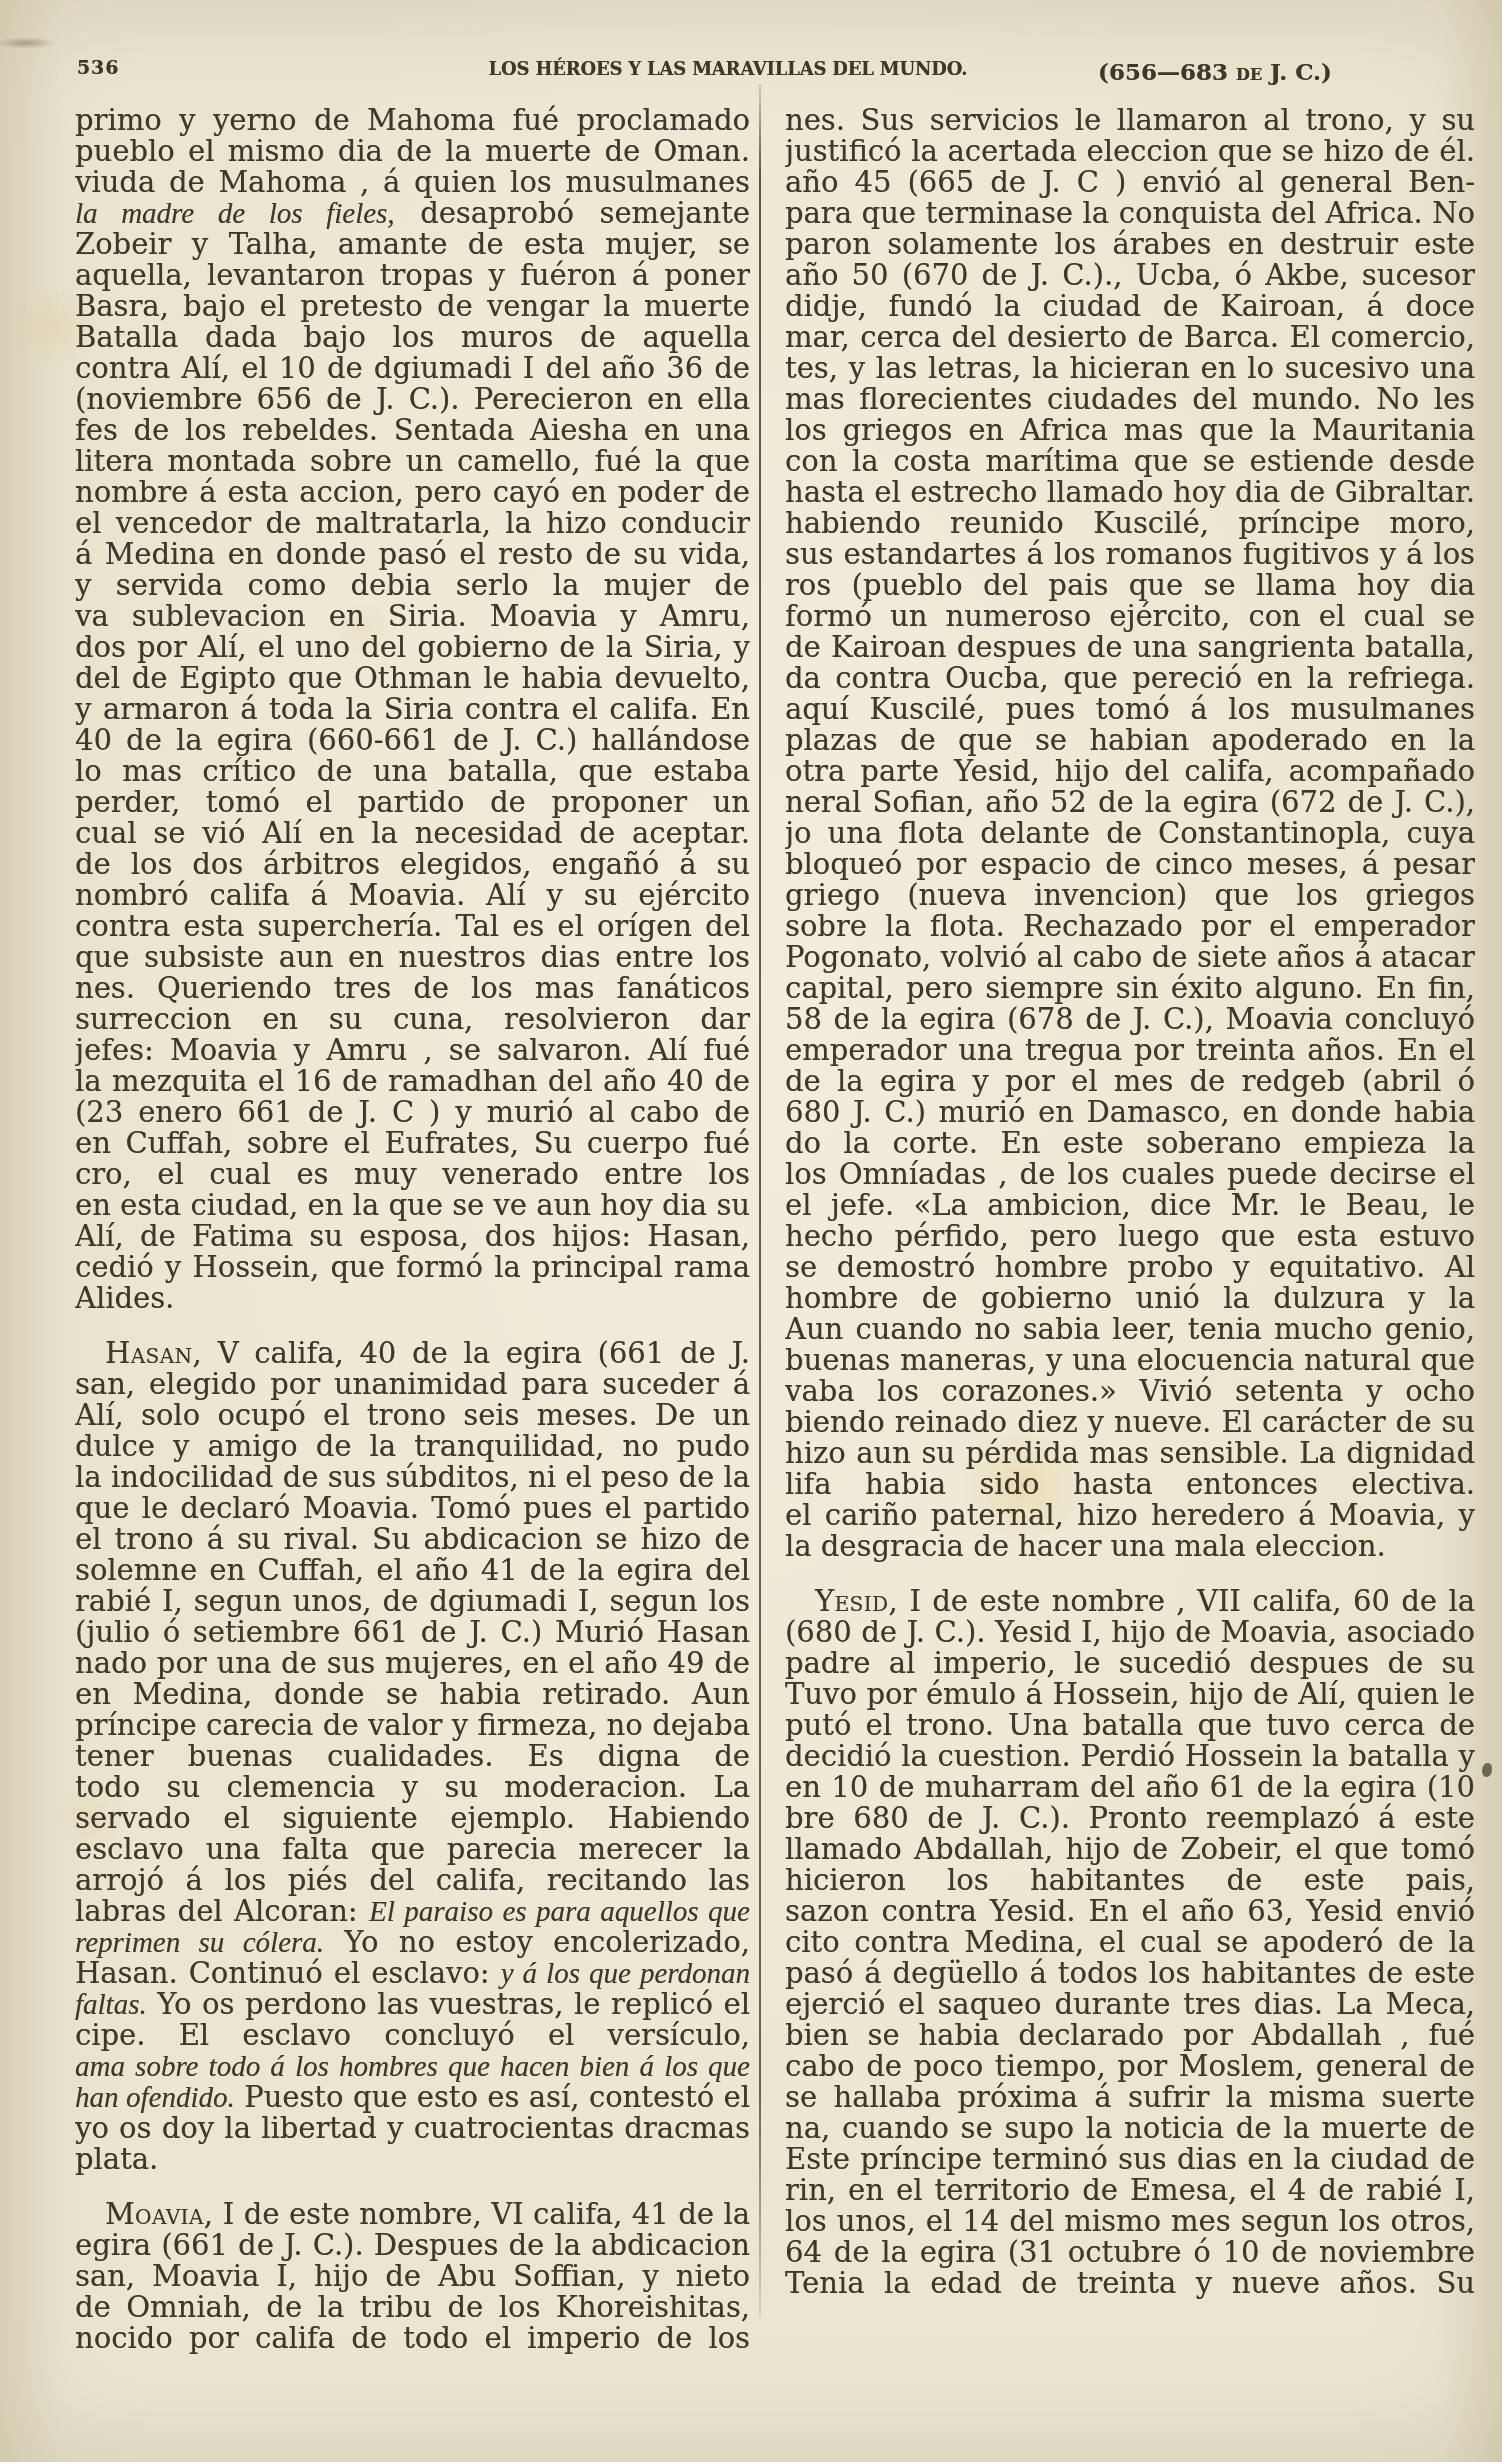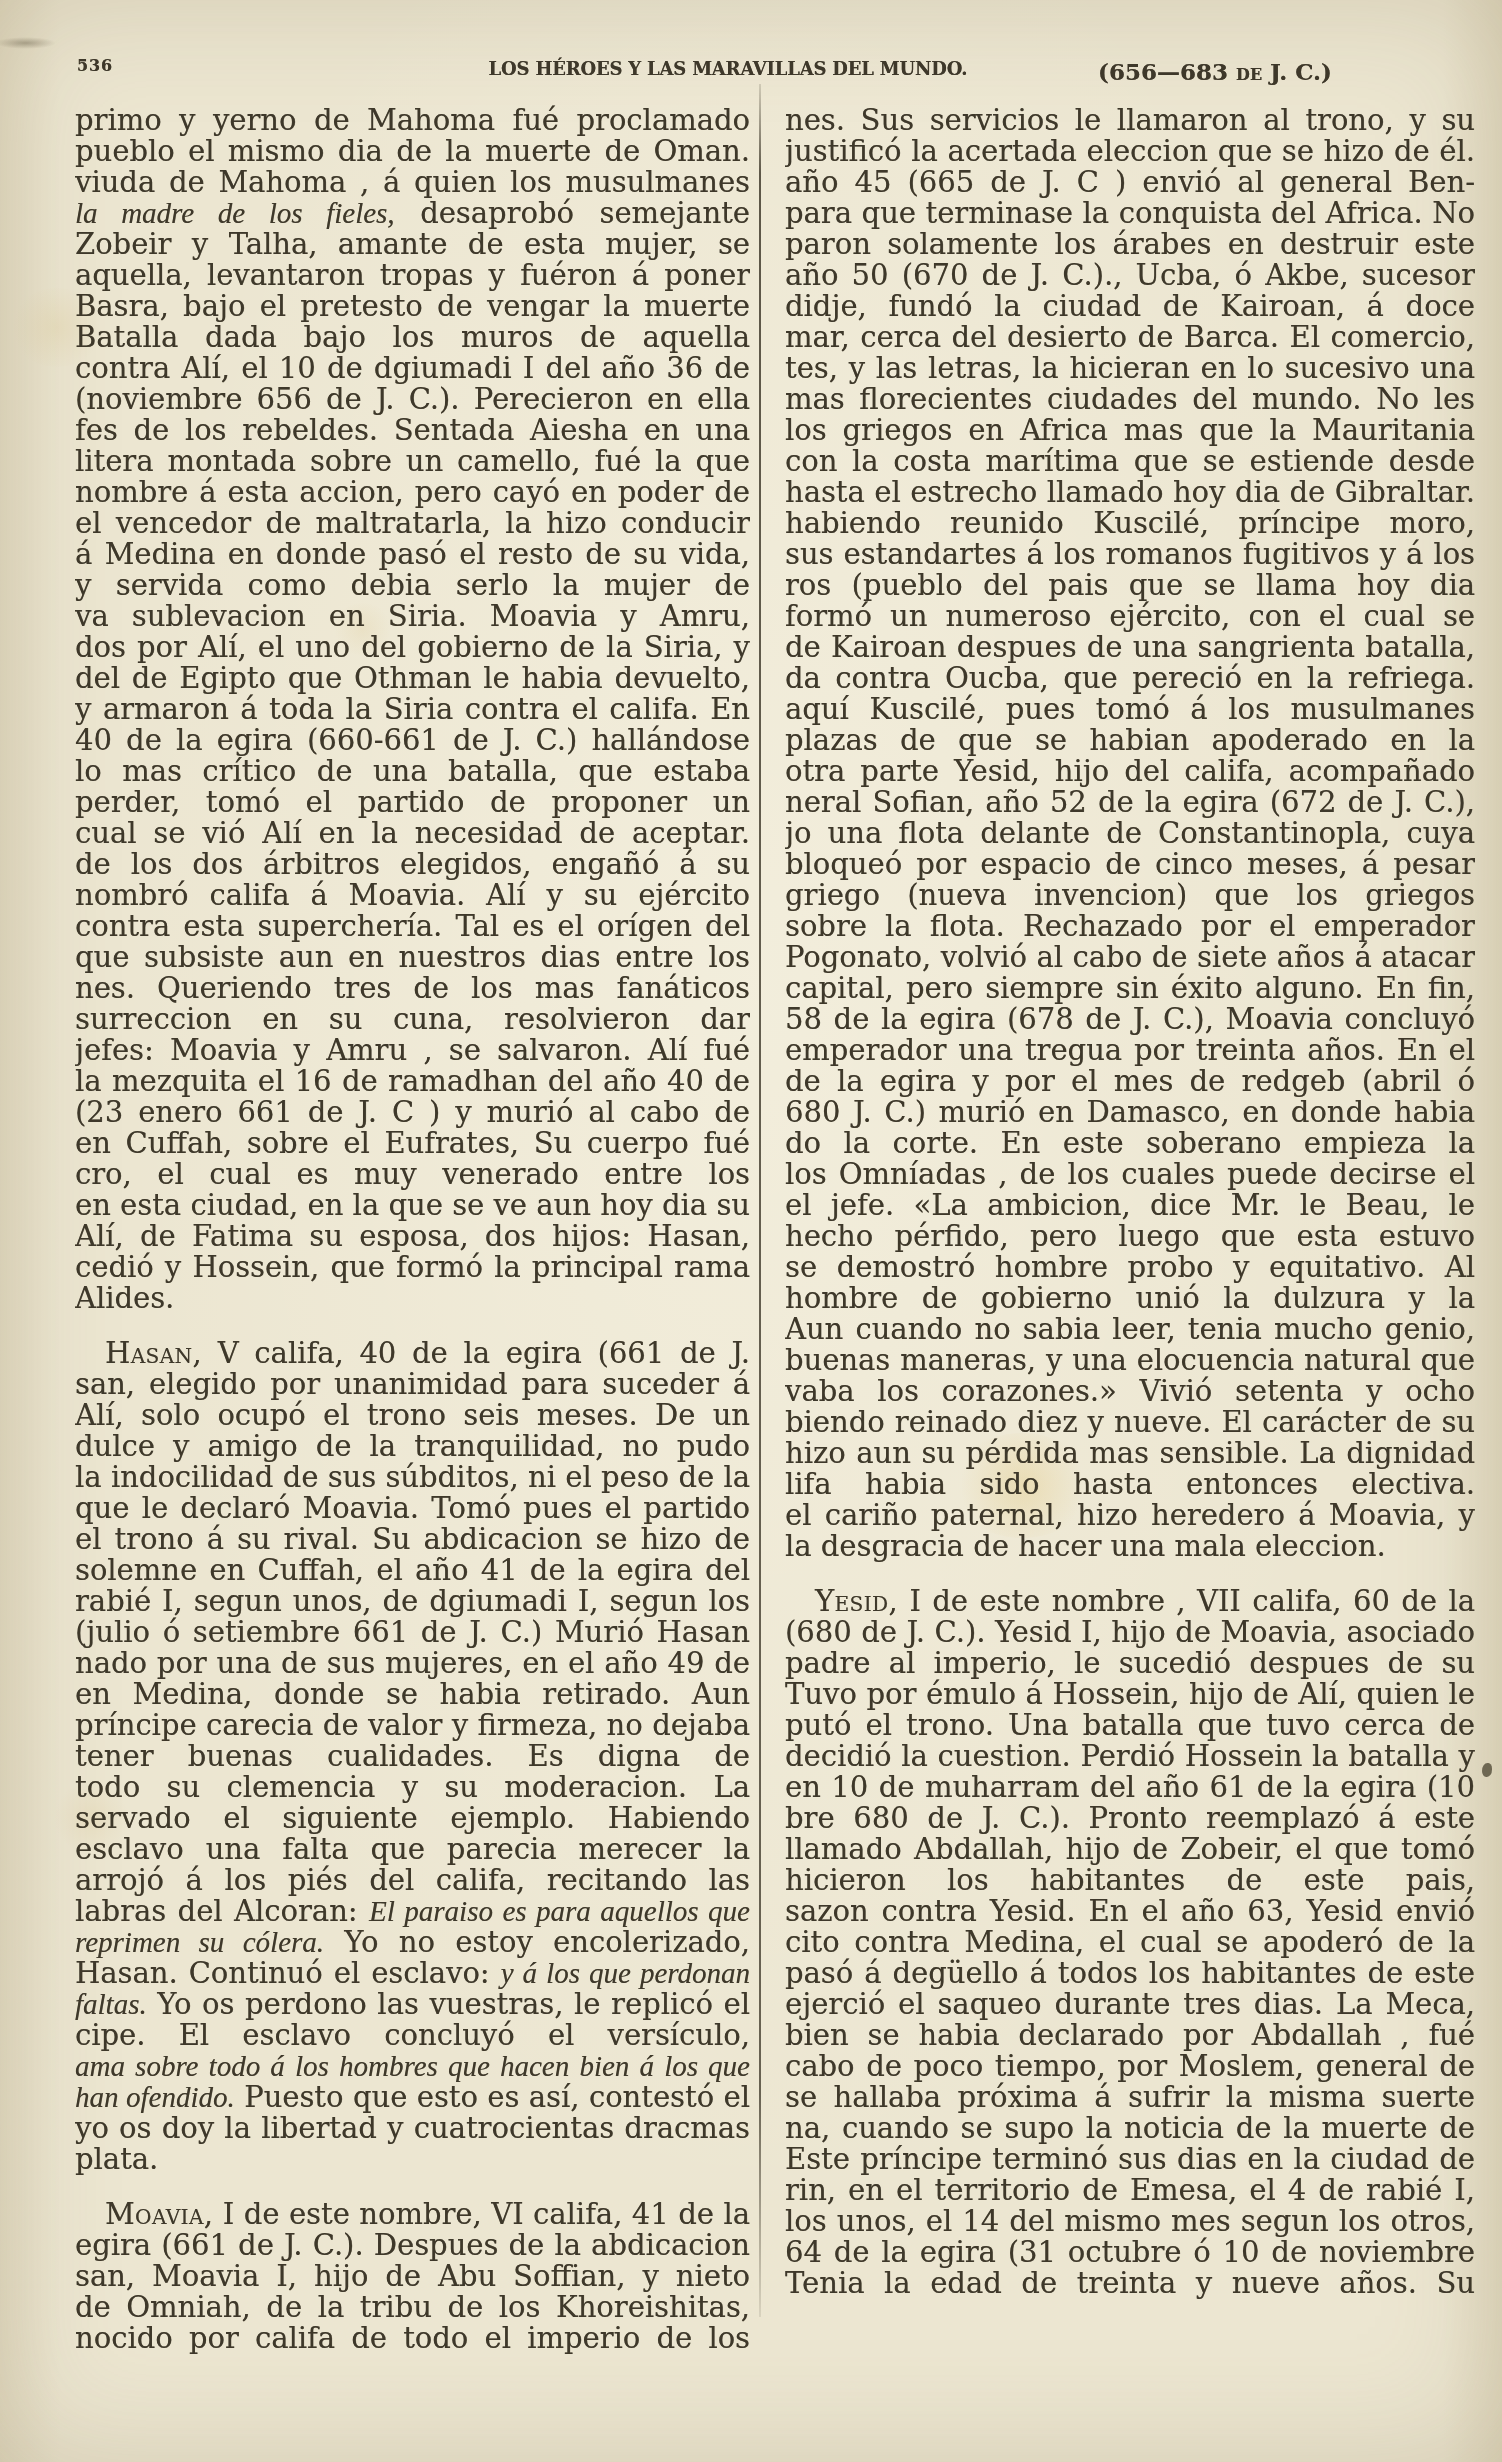--- a/index.html
+++ b/index.html
@@ -10,21 +10,21 @@
     background-image:
       radial-gradient(ellipse at 50% 40%, rgba(255,252,240,.35) 0%, rgba(255,252,240,0) 60%),
       linear-gradient(90deg, rgba(160,140,90,.10) 0%, rgba(160,140,90,0) 4%, rgba(160,140,90,0) 96%, rgba(160,140,90,.12) 100%);
     box-shadow: inset 0 0 122px rgba(120,100,60,.22);
     overflow:hidden;
     font-family:"DejaVu Serif","Liberation Serif",serif;
     color:#3e382a;
   }
   .hdr-num{
     position:absolute;left:77px;top:56px;
-    font-size:16px;font-weight:bold;letter-spacing:0.9px;
+    font-size:19px;font-weight:bold;letter-spacing:0.9px;
     text-shadow:0 0 0.4px rgba(62,56,42,.7);
   }
   .hdr-title{
     position:absolute;left:calc(50% - 23.6px);top:58px;
     transform:translateX(-50%);
     white-space:nowrap;
     font-size:18px;font-weight:bold;letter-spacing:-0.2px;
     text-shadow:0 0 0.4px rgba(62,56,42,.7);
   }
   .hdr-years{

